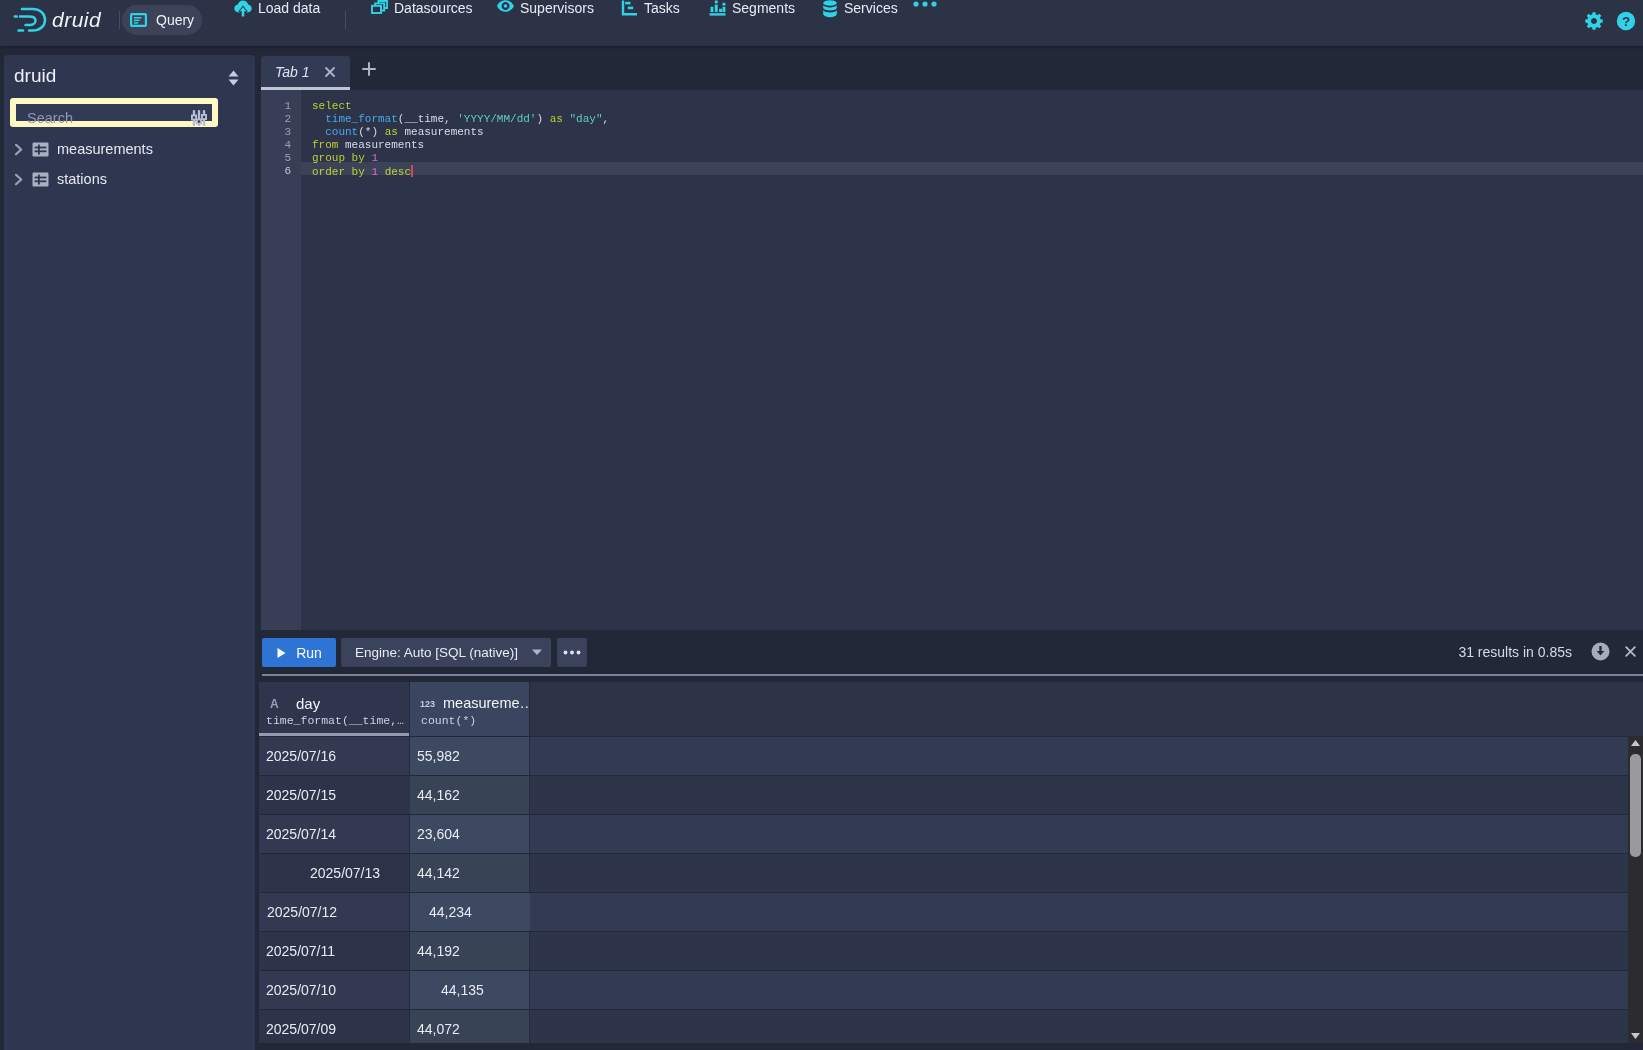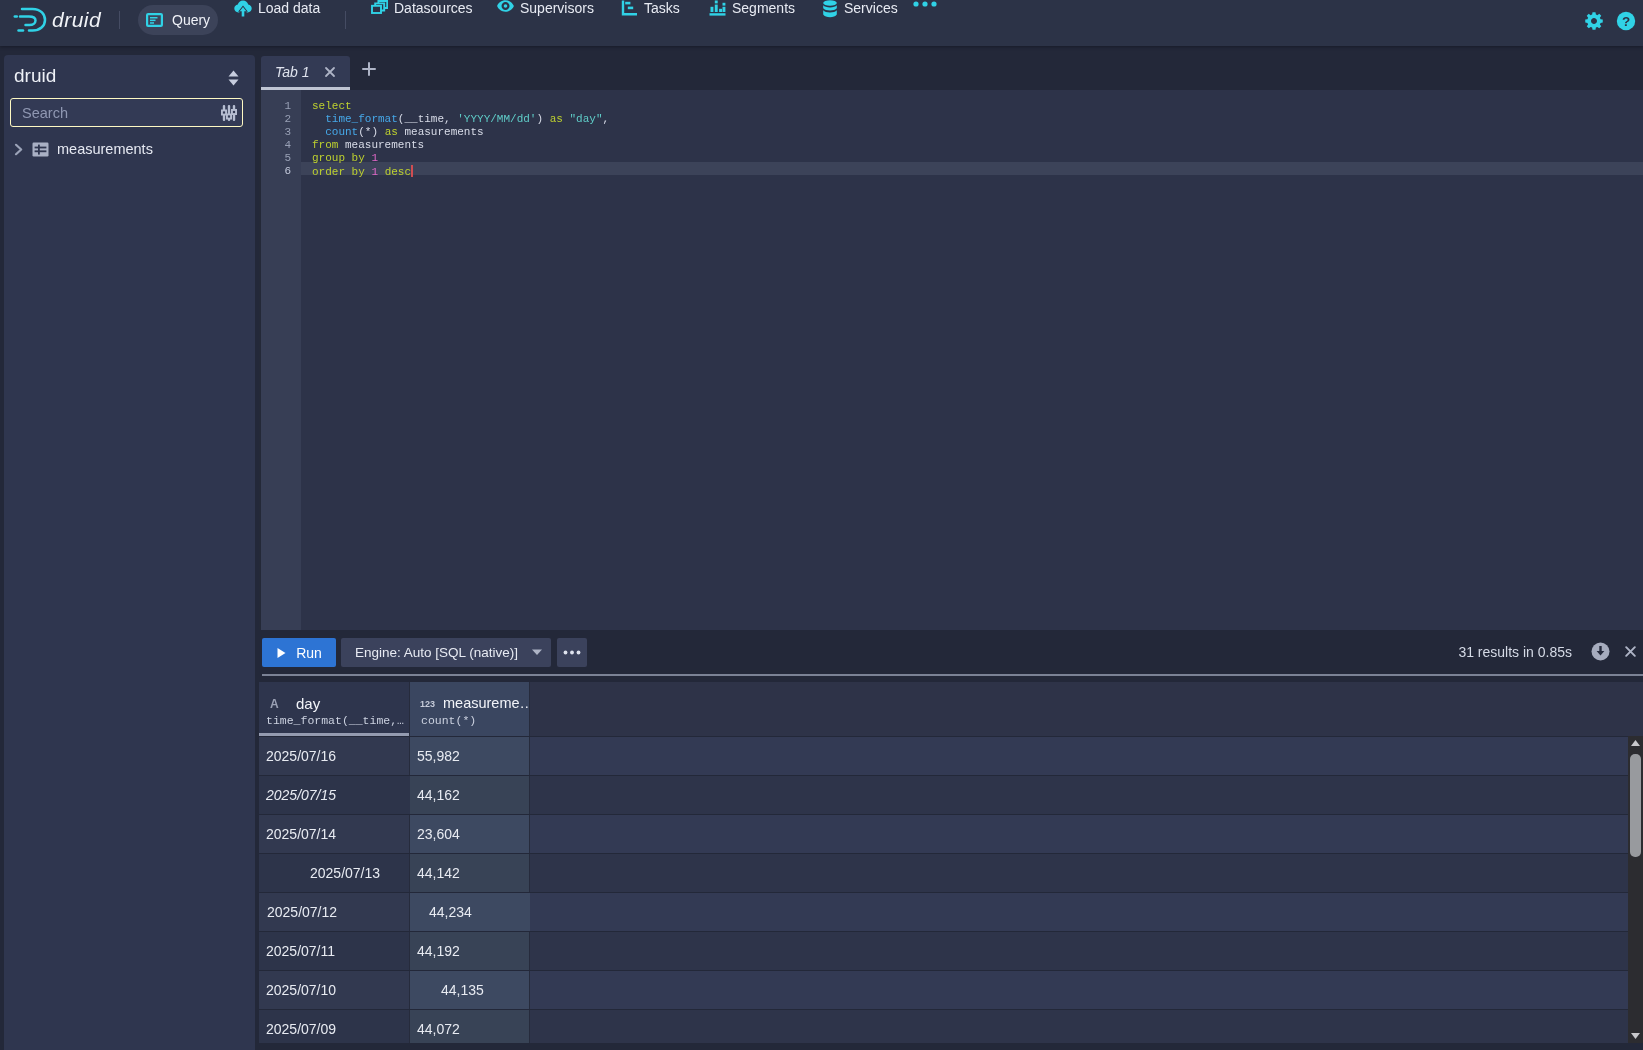--- a/index.html
+++ b/index.html
@@ -6,30 +6,30 @@
   html,body { width:1643px; height:1050px; overflow:hidden; }
   body { background:#232839; font-family:"Liberation Sans", sans-serif; color:#e4e8f2; }
   .mono { font-family:"Liberation Mono", monospace; }
 
   
   .navbar { position:absolute; left:0; top:0; width:1643px; height:46px; background:#2c3347; box-shadow:0 1px 3px rgba(12,14,24,0.5); }
   .nav-item { position:absolute; top:0; height:46px; display:flex; gap:6px;
               color:#e8ebf3; font-size:14px; white-space:nowrap; }
   .nav-item svg { flex:none; }
   .nav-divider { position:absolute; top:11px; width:1px; height:18px; background:#454c63; }
-  .pill { position:absolute; left:138px; top:5px; height:30px; border-radius:15px; background:#3c4359;
+  .pill { position:absolute; left:122px; top:5px; height:30px; border-radius:15px; background:#3c4359;
           display:flex; align-items:center; padding:0 0 0 8px; gap:9px; font-size:14px; color:#f0f2f8; width:80px; }
 
   
   .sidebar { position:absolute; left:4px; top:55px; width:251px; height:995px; background:#2f364f;
              border-radius:4px 4px 0 0; }
   .sb-title { position:absolute; left:10px; top:10px; font-size:19px; color:#eef1f7; }
   .sb-sort { position:absolute; left:222px; top:15px; }
-  .search { position:absolute; left:6px; top:43px; width:233px; height:29px; background:#333a55;
-            border:1px solid #fef9c3; border-radius:3px; }
+  .search { position:absolute; left:6px; top:43px; width:208px; height:29px; background:#333a55;
+            border:6px solid #fef9c3; border-radius:3px; }
   .search .ph { position:absolute; left:11px; top:6px; color:#8f97b2; font-size:14.5px; }
   .tree-row { position:absolute; left:0; width:251px; height:30px; }
   .tree-row .chev { position:absolute; left:10px; top:9px; }
   .tree-row .ticon { position:absolute; left:28px; top:8px; }
   .tree-row .lbl { position:absolute; left:53px; top:7px; font-size:14.5px; color:#e6e9f2; }
 
   
   .tab { position:absolute; left:261px; top:56px; width:89px; height:31px; background:#333a54;
          border-radius:3px 3px 0 0; display:flex; align-items:center;font-style:italic; }
   .tab .t { font-size:14px; color:#dfe3ee; margin-left:14px; }
@@ -197,20 +197,34 @@
     <svg class="ticon" width="17" height="15" viewBox="0 0 17 15">
         <rect x="0.5" y="0.5" width="16" height="14" rx="1.2" fill="#a9b0c4"></rect>
         <g fill="#2f364f">
           <rect x="6" y="2.6" width="1.8" height="10"></rect>
           <rect x="2.6" y="4.6" width="11.8" height="1.8"></rect>
           <rect x="2.6" y="8.4" width="11.8" height="1.8"></rect>
         </g>
       </svg>
     <div class="lbl">measurements</div>
   </div>
+  <div class="tree-row" style="top:109px">
+    <svg class="chev" width="9" height="13" viewBox="0 0 9 13" fill="none" stroke="#9ba3b8" stroke-width="2.2" stroke-linecap="round" stroke-linejoin="round">
+        <path d="M2 1.8 L7.2 6.5 L2 11.2"></path>
+      </svg>
+    <svg class="ticon" width="17" height="15" viewBox="0 0 17 15">
+        <rect x="0.5" y="0.5" width="16" height="14" rx="1.2" fill="#a9b0c4"></rect>
+        <g fill="#2f364f">
+          <rect x="6" y="2.6" width="1.8" height="10"></rect>
+          <rect x="2.6" y="4.6" width="11.8" height="1.8"></rect>
+          <rect x="2.6" y="8.4" width="11.8" height="1.8"></rect>
+        </g>
+      </svg>
+    <div class="lbl">stations</div>
+  </div>
 </div>
 
 <div class="tab">
   <span class="t">Tab 1</span>
   <svg style="margin-left:14px" width="12" height="12" viewBox="0 0 12 12" stroke="#aeb4c6" stroke-width="1.8" stroke-linecap="round">
       <path d="M2 2 L10 10 M10 2 L2 10"></path>
     </svg>
 </div>
 <div class="tab-underline"></div>
 <svg class="tab-plus" width="14" height="14" viewBox="0 0 14 14" stroke="#aeb4c6" stroke-width="2" stroke-linecap="round">
@@ -287,21 +301,21 @@
   <div class="hcell" style="left:271px;width:1113px;background:#2e3348;border-right:none;"></div>
   <div class="hcell" style="left:151px;width:120px;background:#3a4660;">
     <span class="hname" style="left:10px;font-size:9px;font-weight:bold;color:#c6cbd9;top:17px;">123</span>
     <span class="hname" style="left:33px;font-size:14.5px;">measureme…</span>
     <span class="hsub mono" style="left:11px;">count(*)</span>
   </div>
 
   <div class="cell" style="left:0;top:55px;width:151px;background:#323950;height:38px;"><span style="margin-left:7px">2025/07/16</span></div>
   <div class="cell" style="left:151px;top:55px;width:120px;background:#3d4961;height:38px;"><span style="margin-left:7px">55,982</span></div>
   <div class="cell" style="left:271px;top:55px;width:1113px;background:#333a54;height:38px;border-right:none;"></div>
-  <div class="cell" style="left:0;top:94px;width:180px;background:#2d344a;height:38px;font-style:italic;"><span style="margin-left:7px">2025/07/15</span></div>
+  <div class="cell" style="left:0;top:94px;width:180px;background:#2d344a;height:38px;"><span style="margin-left:7px">2025/07/15</span></div>
   <div class="cell" style="left:151px;top:94px;width:120px;background:#384356;height:38px;"><span style="margin-left:7px">44,162</span></div>
   <div class="cell" style="left:271px;top:94px;width:1113px;background:#2e344a;height:38px;border-right:none;"></div>
   <div class="cell" style="left:0;top:133px;width:151px;background:#323950;height:38px;"><span style="margin-left:7px">2025/07/14</span></div>
   <div class="cell" style="left:151px;top:133px;width:120px;background:#3d4961;height:38px;"><span style="margin-left:7px">23,604</span></div>
   <div class="cell" style="left:271px;top:133px;width:1113px;background:#333a54;height:38px;border-right:none;"></div>
   <div class="cell" style="left:0;top:172px;width:151px;background:#2d344a;height:38px;padding-left:44px;"><span style="margin-left:7px">2025/07/13</span></div>
   <div class="cell" style="left:151px;top:172px;width:120px;background:#384356;height:38px;"><span style="margin-left:7px">44,142</span></div>
   <div class="cell" style="left:271px;top:172px;width:1113px;background:#2e344a;height:38px;border-right:none;"></div>
   <div class="cell" style="left:0;top:211px;width:151px;background:#323950;height:38px;"><span style="margin-left:8px">2025/07/12</span></div>
   <div class="cell" style="left:151px;top:211px;width:140px;background:#3d4961;height:38px;padding-left:12px;"><span style="margin-left:7px">44,234</span></div>

